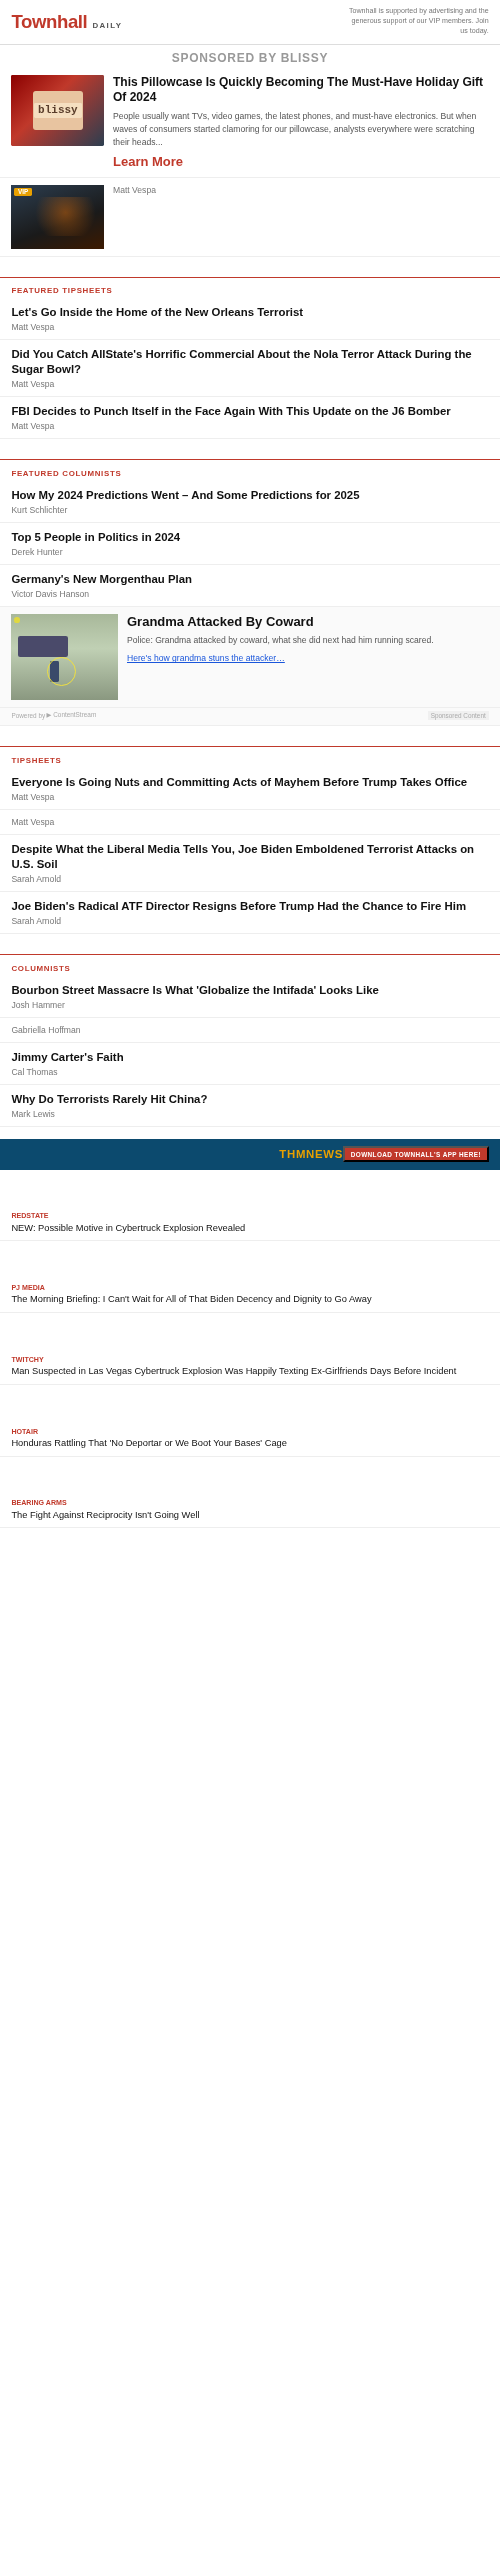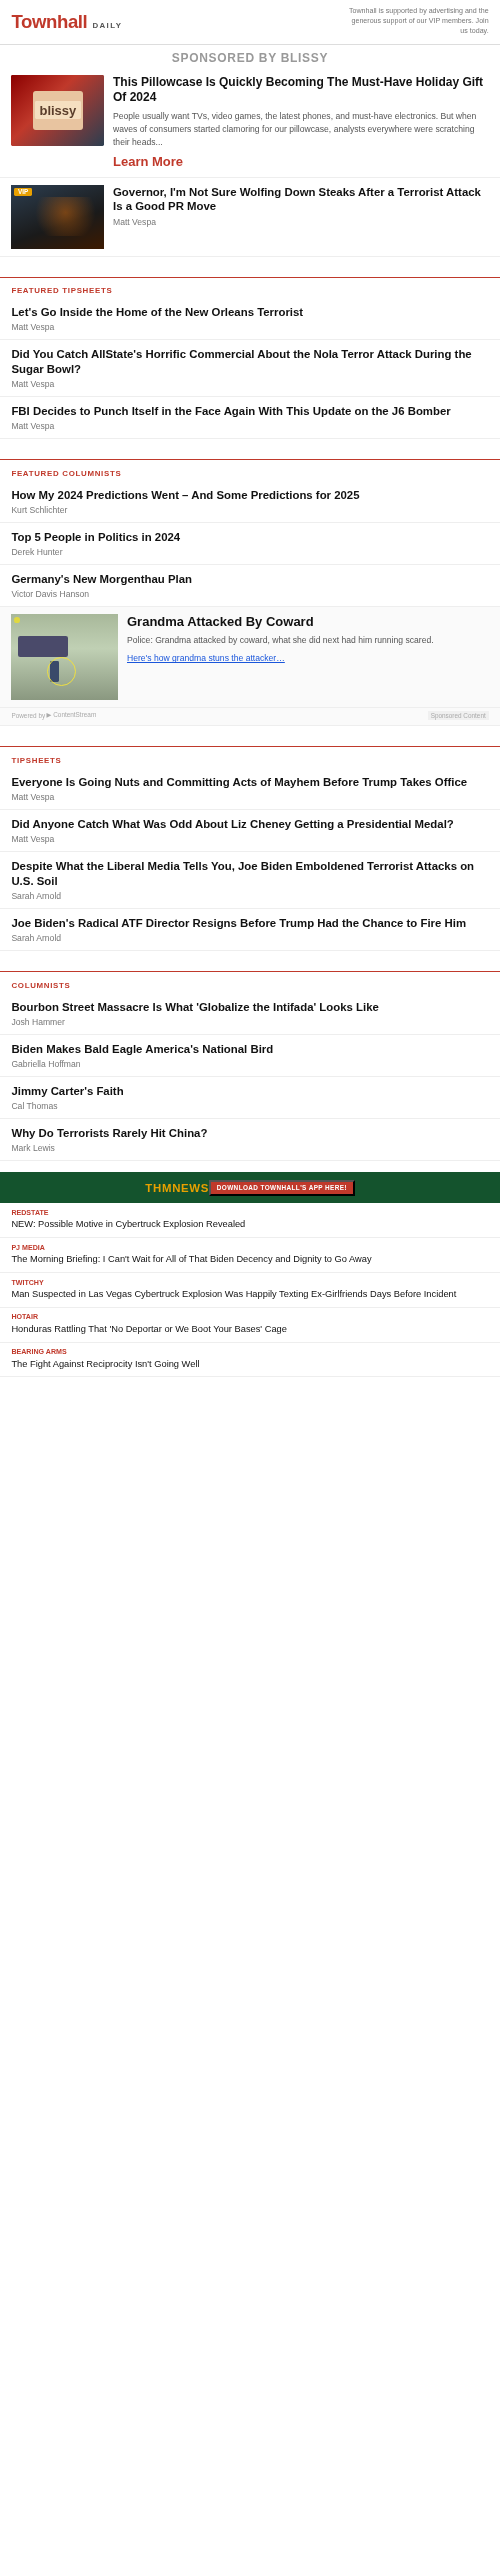--- a/index.html
+++ b/index.html
@@ -82,26 +82,27 @@
       width: 50px;
       height: 39px;
       background: #e8c4a0;
       border-radius: 2.9px;
       position: relative;
       display: flex;
       align-items: center;
       justify-content: center;
     }
     .blissy-label-img {
-      font-size: 13px;
+      font-size: 11px;
       font-weight: bold;
       color: #5a3e2b;
       background: #f5dfc0;
       padding: 1.4px 4.3px;
       border-radius: 1.4px;
+      font-family: Liberation Mono, monospace;
     }
     .sponsored-card-content { flex: 1; }
     .sponsored-card-title {
       font-size: 12px;
       font-weight: bold;
       line-height: 1.3;
       color: #111;
       margin-bottom: 4.3px;
     }
     .sponsored-card-desc {
@@ -285,23 +286,23 @@
     }
     .powered-by {
       font-size: 6.4px;
       color: #aaa;
     }
 
     
     .thmnews-header {
       display: flex;
       align-items: center;
-      justify-content: center;
+      justify-content: flex-end;
       padding: 7.1px 11.4px;
-      background: #14532d;
+      background: #0c4a6e;
       margin-top: 11.4px;
     }
     .thmnews-logo {
       font-size: 11.4px;
       font-weight: 900;
       color: #fff;
       letter-spacing: 0.7px;
     }
     .thmnews-logo span {
       color: #e8a000;
@@ -318,20 +319,21 @@
     .news-source-item {
       padding: 5.7px 11.4px;
       border-bottom: 0.7px solid #eee;
     }
     .news-source-name {
       font-size: 7.1px;
       font-weight: bold;
       color: #c0392b;
       text-transform: uppercase;
       margin-bottom: 1.4px;
+      margin-top: 37px;
     }
     .news-source-title {
       font-size: 9.3px;
       color: #111;
       line-height: 1.4;
     }
   </style>
 </head>
 <body>
 
@@ -361,21 +363,20 @@
 </div>
 
 <div class="vip-card">
   <div class="vip-image">
     <div class="vip-image-inner">
       <div class="vip-lights"></div>
     </div>
     <div class="vip-badge">VIP</div>
   </div>
   <div class="vip-card-content">
-    <div class="vip-card-title">Governor, I'm Not Sure Wolfing Down Steaks After a Terrorist Attack Is a Good PR Move</div>
     <div class="vip-card-author">Matt Vespa</div>
   </div>
 </div>
 
 <div class="section-header">FEATURED TIPSHEETS</div>
 
 <div class="article-item">
   <div class="article-item-title">Let's Go Inside the Home of the New Orleans Terrorist</div>
   <div class="article-item-author">Matt Vespa</div>
 </div>
@@ -429,21 +430,20 @@
 </div>
 
 <div class="section-header">TIPSHEETS</div>
 
 <div class="article-item">
   <div class="article-item-title">Everyone Is Going Nuts and Committing Acts of Mayhem Before Trump Takes Office</div>
   <div class="article-item-author">Matt Vespa</div>
 </div>
 
 <div class="article-item">
-  <div class="article-item-title">Did Anyone Catch What Was Odd About Liz Cheney Getting a Presidential Medal?</div>
   <div class="article-item-author">Matt Vespa</div>
 </div>
 
 <div class="article-item">
   <div class="article-item-title">Despite What the Liberal Media Tells You, Joe Biden Emboldened Terrorist Attacks on U.S. Soil</div>
   <div class="article-item-author">Sarah Arnold</div>
 </div>
 
 <div class="article-item">
   <div class="article-item-title">Joe Biden's Radical ATF Director Resigns Before Trump Had the Chance to Fire Him</div>
@@ -451,21 +451,20 @@
 </div>
 
 <div class="section-header">COLUMNISTS</div>
 
 <div class="article-item">
   <div class="article-item-title">Bourbon Street Massacre Is What 'Globalize the Intifada' Looks Like</div>
   <div class="article-item-author">Josh Hammer</div>
 </div>
 
 <div class="article-item">
-  <div class="article-item-title">Biden Makes Bald Eagle America's National Bird</div>
   <div class="article-item-author">Gabriella Hoffman</div>
 </div>
 
 <div class="article-item">
   <div class="article-item-title">Jimmy Carter's Faith</div>
   <div class="article-item-author">Cal Thomas</div>
 </div>
 
 <div class="article-item">
   <div class="article-item-title">Why Do Terrorists Rarely Hit China?</div>

